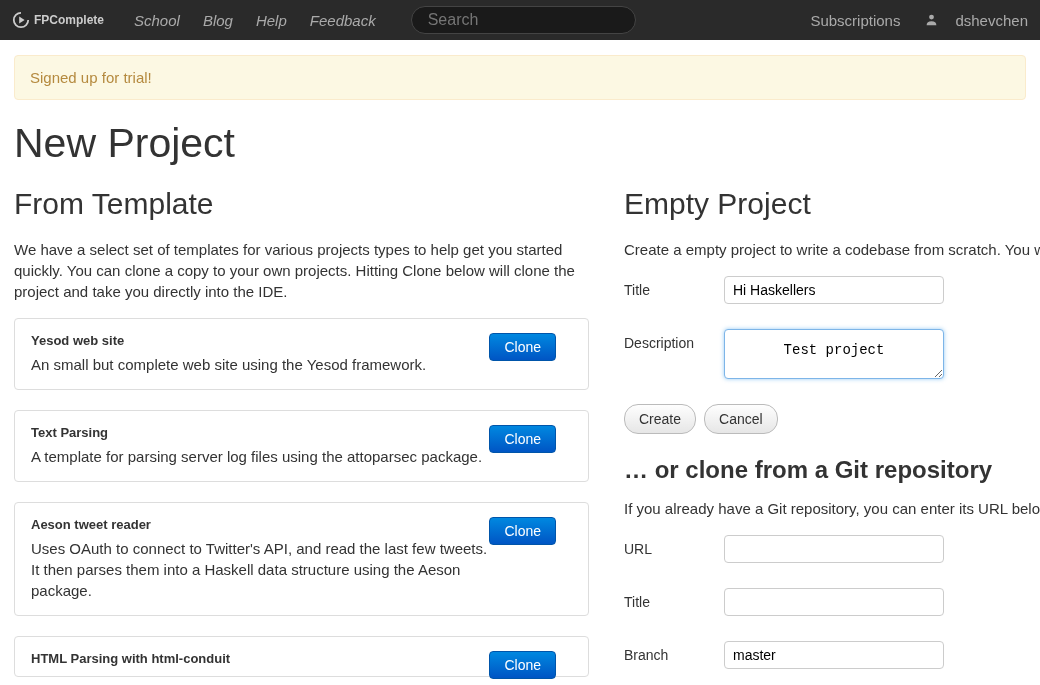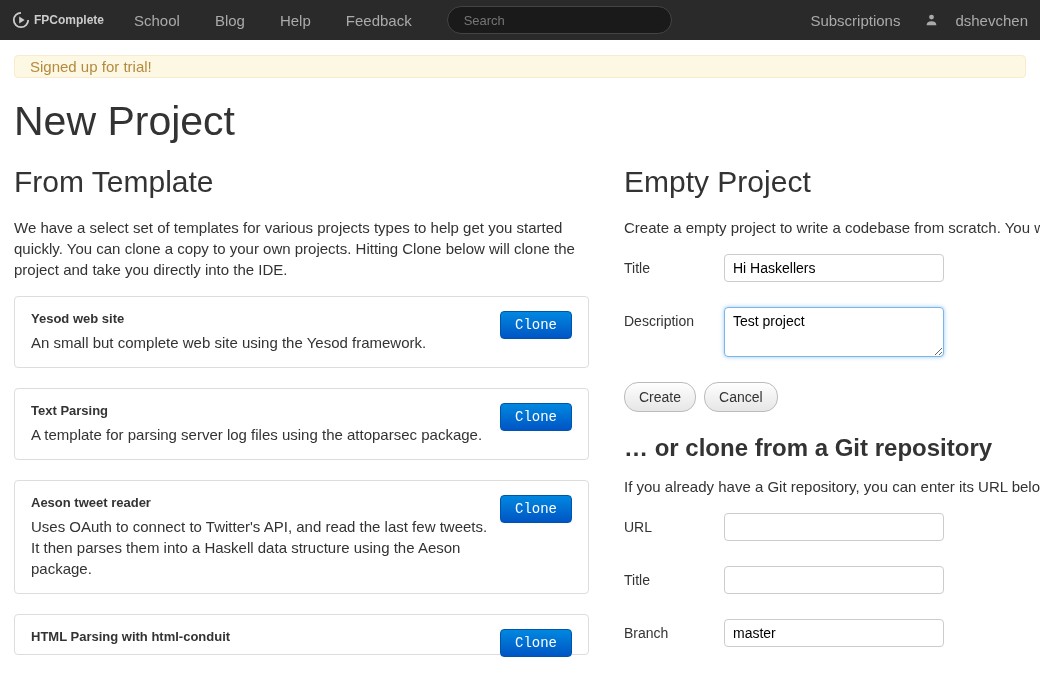--- a/index.html
+++ b/index.html
@@ -30,41 +30,42 @@
     .logo-icon {
       width: 18px;
       height: 18px;
       margin-right: 4px;
       display: inline-flex;
       align-items: center;
       justify-content: center;
     }
     .nav-links {
       display: flex;
-      gap: 35px;
+      gap: 23px;
+      font-style: italic;
     }
     .nav-link {
       color: #aaa;
       font-size: 15px;
       cursor: pointer;
     }
     .search-box {
       margin-left: 35px;
       background: #1a1a1a;
       border: 1px solid #444;
       border-radius: 16px;
       padding: 4px 16px;
       width: 225px;
     }
     .search-input {
       background: transparent;
       border: none;
       outline: none;
       color: #ef4444;
-      font-size: 13px;
+      font-size: 16px;
       width: 100%;
     }
     .nav-right {
       margin-left: auto;
       display: flex;
       align-items: center;
       gap: 25px;
       font-size: 15px;
       color: #aaa;
     }
@@ -76,21 +77,21 @@
     }
     
     
     .content {
       padding: 15px 14px;
     }
     .alert {
       background: #fcf8e3;
       border: 1px solid #faebcc;
       color: #b58a3f;
-      padding: 2px 15px;
+      padding: 13px 15px;
       border-radius: 4px;
       margin-bottom: 20px;
       font-size: 15px;
     }
     h1 {
       font-size: 41px;
       font-weight: 400;
       color: #333;
       margin-bottom: 20px;
     }
@@ -142,30 +143,29 @@
     }
     .template-desc {
       font-size: 15px;
       color: #333;
       line-height: 1.4;
       padding-right: 80px;
     }
     .clone-btn {
       position: absolute;
       top: 14px;
-      right: 16px;
+      right: 32px;
       background: #006dcc;
       background: linear-gradient(to bottom, #0088e0, #0055c4);
       color: #fff;
       border: 1px solid #0055aa;
       border-radius: 4px;
       padding: 5px 14px;
       font-size: 14px;
       cursor: pointer;
-      font-family: Liberation Mono, monospace;
     }
     
     
     .form-row {
       display: flex;
       align-items: flex-start;
       margin-bottom: 25px;
     }
     .form-label {
       width: 100px;
@@ -178,28 +178,29 @@
       width: 220px;
       padding: 5px 8px;
       border: 1px solid #ccc;
       border-radius: 4px;
       font-size: 14px;
       font-family: inherit;
     }
     .form-textarea {
       width: 220px;
       height: 50px;
-      padding: 5px 8px;
+      padding: 12px 8px;
       border: 1px solid #7db5e8;
       border-radius: 4px;
       font-size: 14px;
-      font-family: Liberation Sans, sans-serif;
+      font-family: Liberation Mono, monospace;
       resize: both;
       box-shadow: 0 0 4px rgba(82, 168, 236, 0.6);
       outline: none;
+      text-align: center;
     }
     .btn-row {
       display: flex;
       gap: 8px;
       margin-bottom: 10px;
     }
     .btn-default {
       background: linear-gradient(to bottom, #fefefe, #e6e6e6);
       border: 1px solid #bbb;
       border-radius: 14px;

